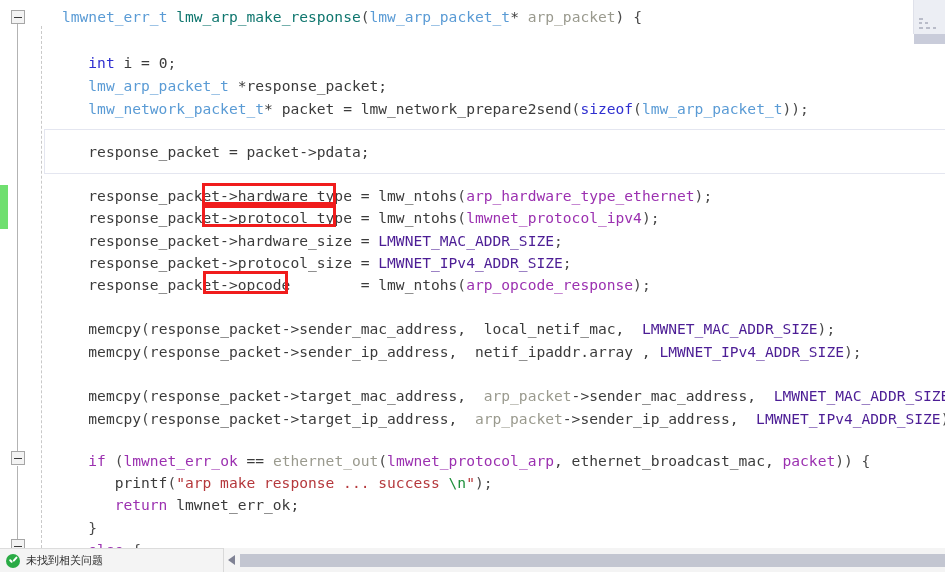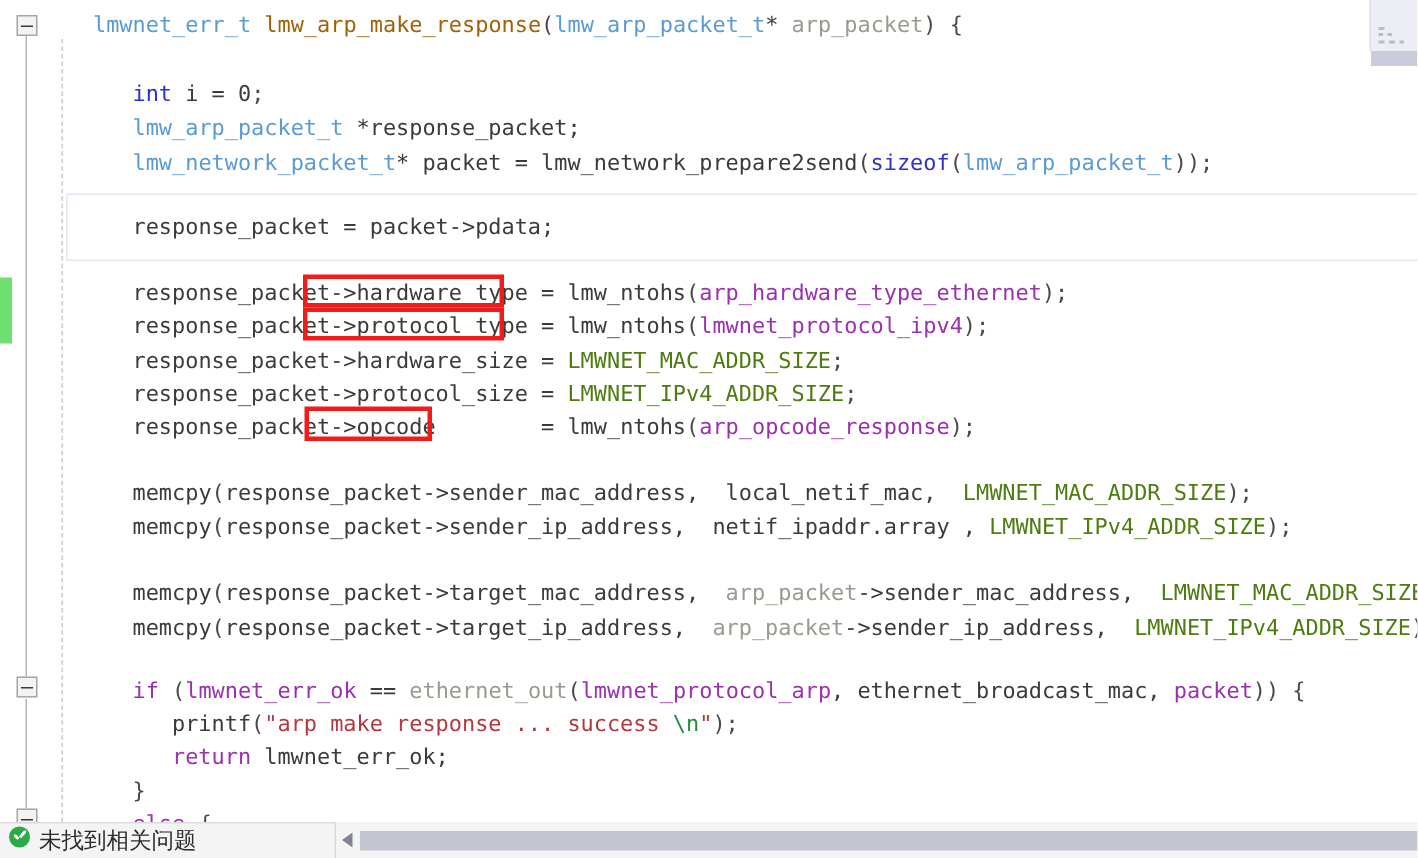--- a/index.html
+++ b/index.html
@@ -58,27 +58,27 @@
   }
   .line{
     position:absolute;left:0;height:23px;white-space:pre;
   }
 
   
   .t-plain {color:#3b3b3b;}
   .t-type  {color:#5a9bd5;margin-top:16px;}      
   .t-kw    {color:#2f2fd0;}      
   .t-kw2   {color:#9b30b0;}      
-  .t-macro {color:#4d7c0f;}      
+  .t-macro {color:#4c1d95;}      
   .t-enum  {color:#9b30b0;}      
   .t-str   {color:#b5383c;}      
   .t-esc   {color:#1d8f3a;}      
   .t-param {color:#9a9a8e;}      
   .t-punct {color:#4a4a4a;}
-  .t-func  {color:#a16207;}
+  .t-func  {color:#0f766e;}
 
   
   .annot{
     position:absolute;
     border:3px solid #f01c1c;
     box-sizing:border-box;
     background:transparent;
     pointer-events:none;
   }
 
@@ -92,22 +92,22 @@
   }
   .mm-mark{position:absolute;background:#b9bcc9;height:2px;}
 
   
   .statusbar{
     position:absolute;left:0;bottom:0;width:945px;height:24px;
     background:#f4f4f4;border-top:1px solid #dcdcdc;
     display:flex;align-items:center;box-sizing:border-box;
   }
   .status-left{
-    display:flex;align-items:flex-start;gap:6px;padding-left:6px;width:220px;
-    font-family:"DejaVu Sans","Liberation Sans",sans-serif;font-size:15px;color:#2b2b2b;
+    display:flex;align-items:flex-end;gap:6px;padding-left:6px;width:220px;
+    font-family:"DejaVu Sans","Liberation Sans",sans-serif;font-size:11px;color:#2b2b2b;
   }
   .ok-icon{
     width:14px;height:14px;border-radius:50%;background:#2aab45;
     position:relative;flex:0 0 auto;
   }
   .ok-icon::after{
     content:"";position:absolute;left:3.4px;top:6.3px;width:4px;height:1.8px;
     background:#fff;transform:rotate(45deg);border-radius:1px;
   }
   .ok-icon::before{

